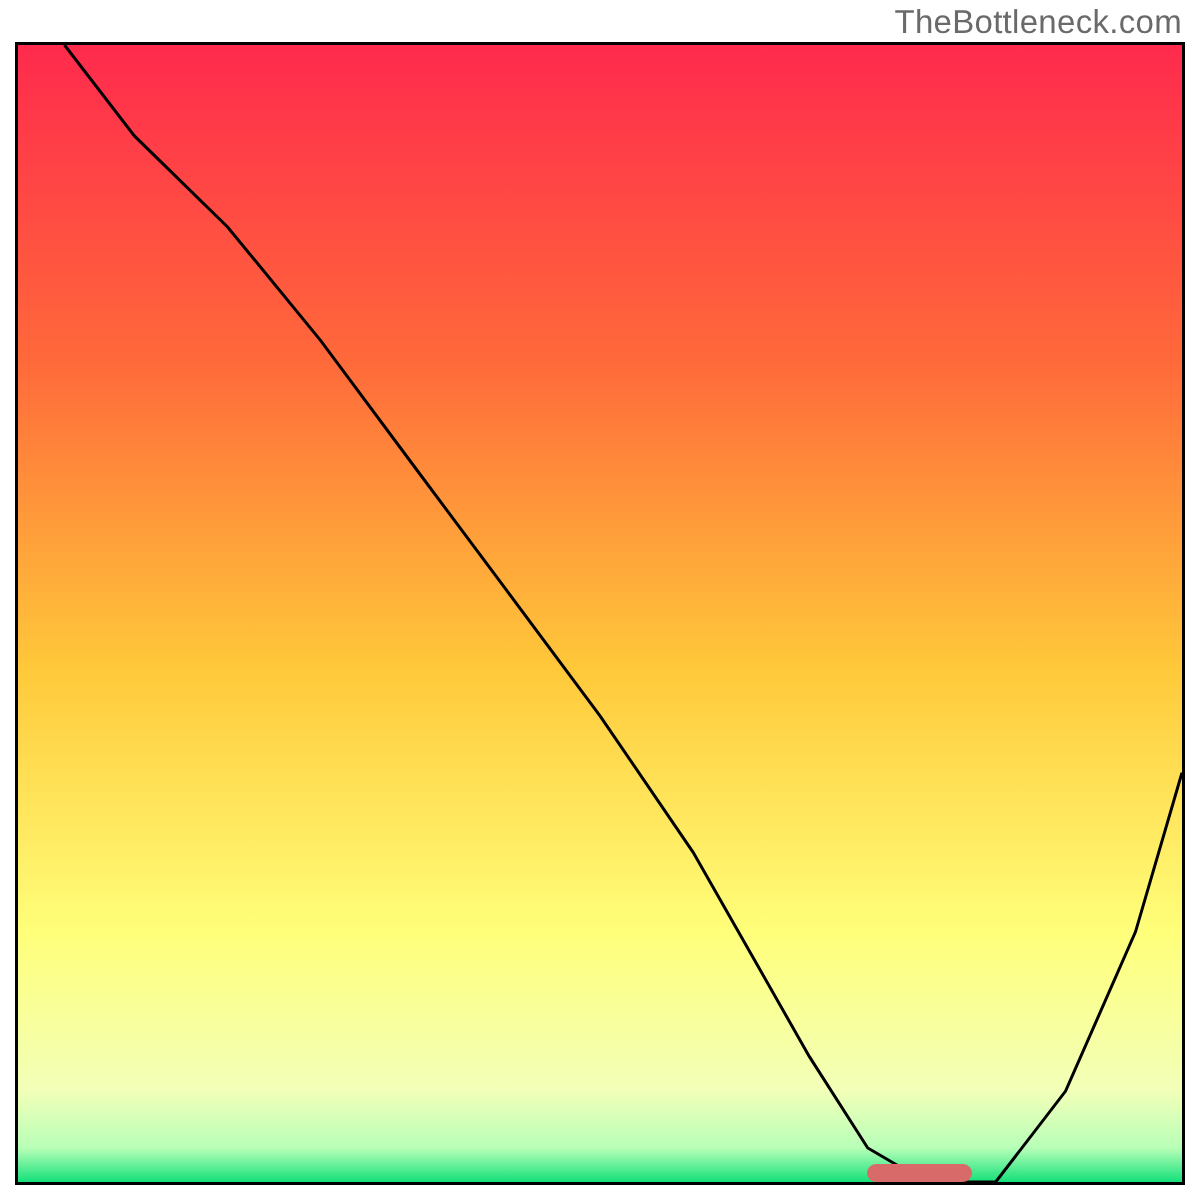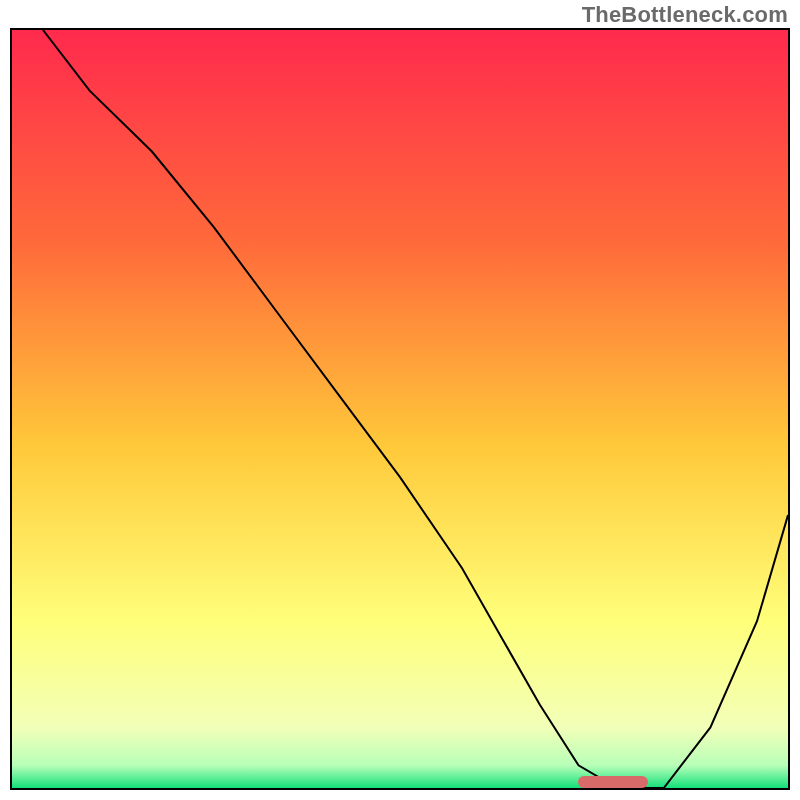--- a/index.html
+++ b/index.html
@@ -14,21 +14,21 @@
   .stage {
     position: relative;
     width: 800px;
     height: 800px;
   }
   .watermark {
     position: absolute;
     top: 2px;
     right: 12px;
     font-size: 22px;
-    font-weight: 700;
+    font-weight: 400;
     color: #6a6a6a;
     letter-spacing: 0.2px;
   }
   .frame {
     position: absolute;
     left: 10px;
     top: 28px;
     width: 780px;
     height: 762px;
     border: 2px solid #000;

